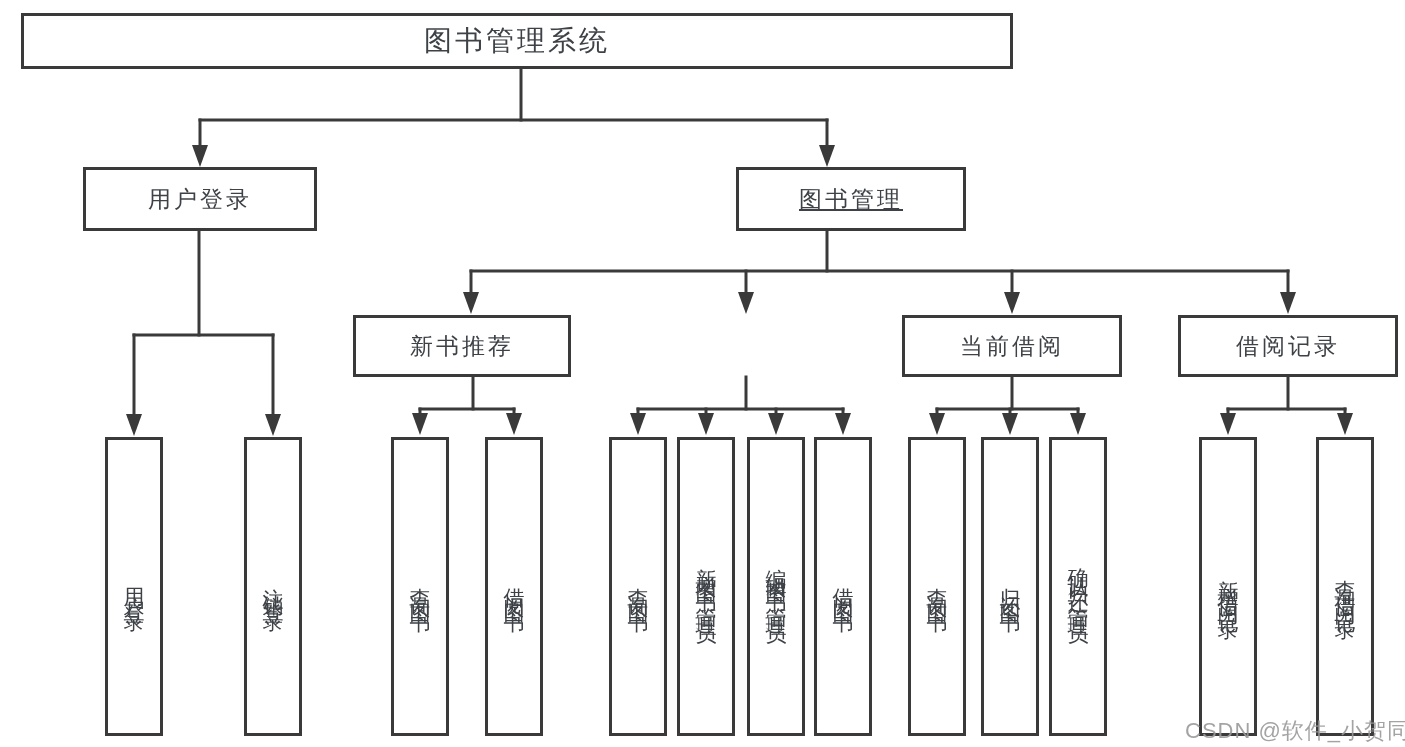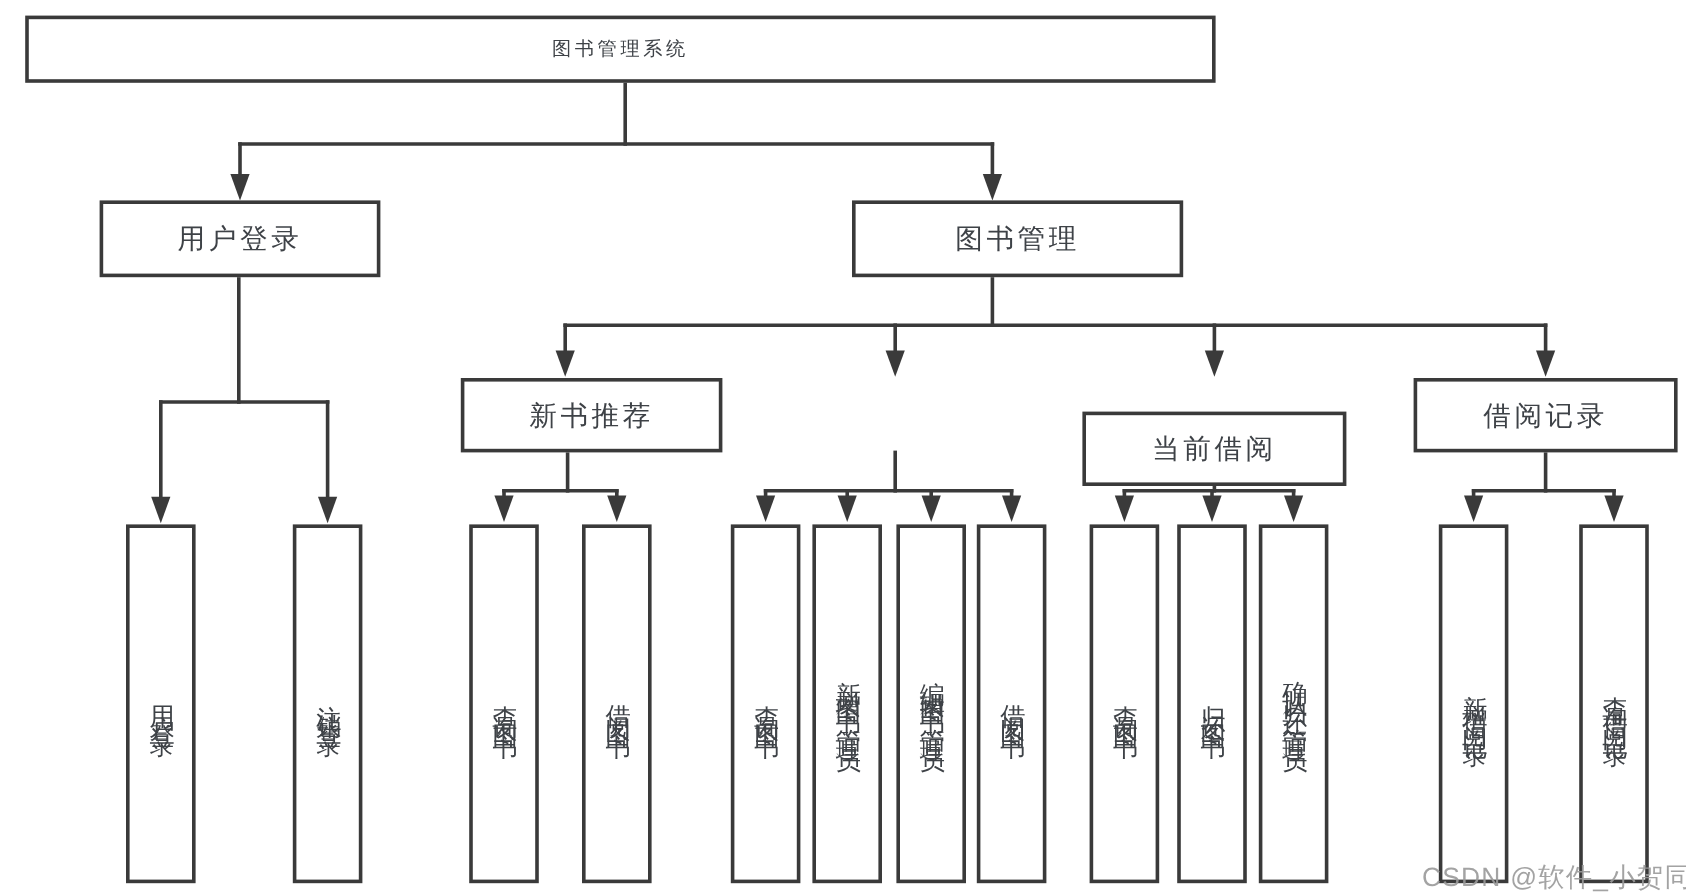--- a/index.html
+++ b/index.html
@@ -29,27 +29,27 @@
     letter-spacing:3px;
     white-space:nowrap;
   }
   .vbox{
     writing-mode:vertical-rl;
     text-orientation:mixed;
     font-size:21px;
     letter-spacing:8px;
     white-space:normal;
   }
-  .root{left:21px;top:13px;width:992px;height:56px;font-size:16px;}
+  .root{left:21px;top:13px;width:992px;height:56px;font-size:28px;}
   .lvl2-user{left:83px;top:167px;width:234px;height:64px;}
-  .lvl2-book{left:710px;top:167px;width:276px;height:64px;}
+  .lvl2-book{left:736px;top:167px;width:230px;height:64px;text-decoration:underline;}
   .lvl3{top:315px;height:62px;}
-  .l3-a{left:384px;width:218px;}
+  .l3-a{left:353px;width:218px;}
   .l3-b{left:637px;width:218px;}
-  .l3-c{left:902px;width:220px;margin-top:28px;}
+  .l3-c{left:902px;width:220px;}
   .l3-d{left:1178px;width:220px;}
   .leaf{top:437px;height:299px;width:58px;}
   .lf1{left:105px;} .lf2{left:244px;}
   .lf3{left:391px;} .lf4{left:485px;}
   .lf5{left:609px;} .lf6{left:677px;} .lf7{left:747px;} .lf8{left:814px;}
   .lf9{left:908px;} .lf10{left:981px;} .lf11{left:1049px;}
   .lf12{left:1199px;} .lf13{left:1316px;}
   #edges{
     position:absolute;left:0;top:0;width:1405px;height:747px;
     pointer-events:none;

